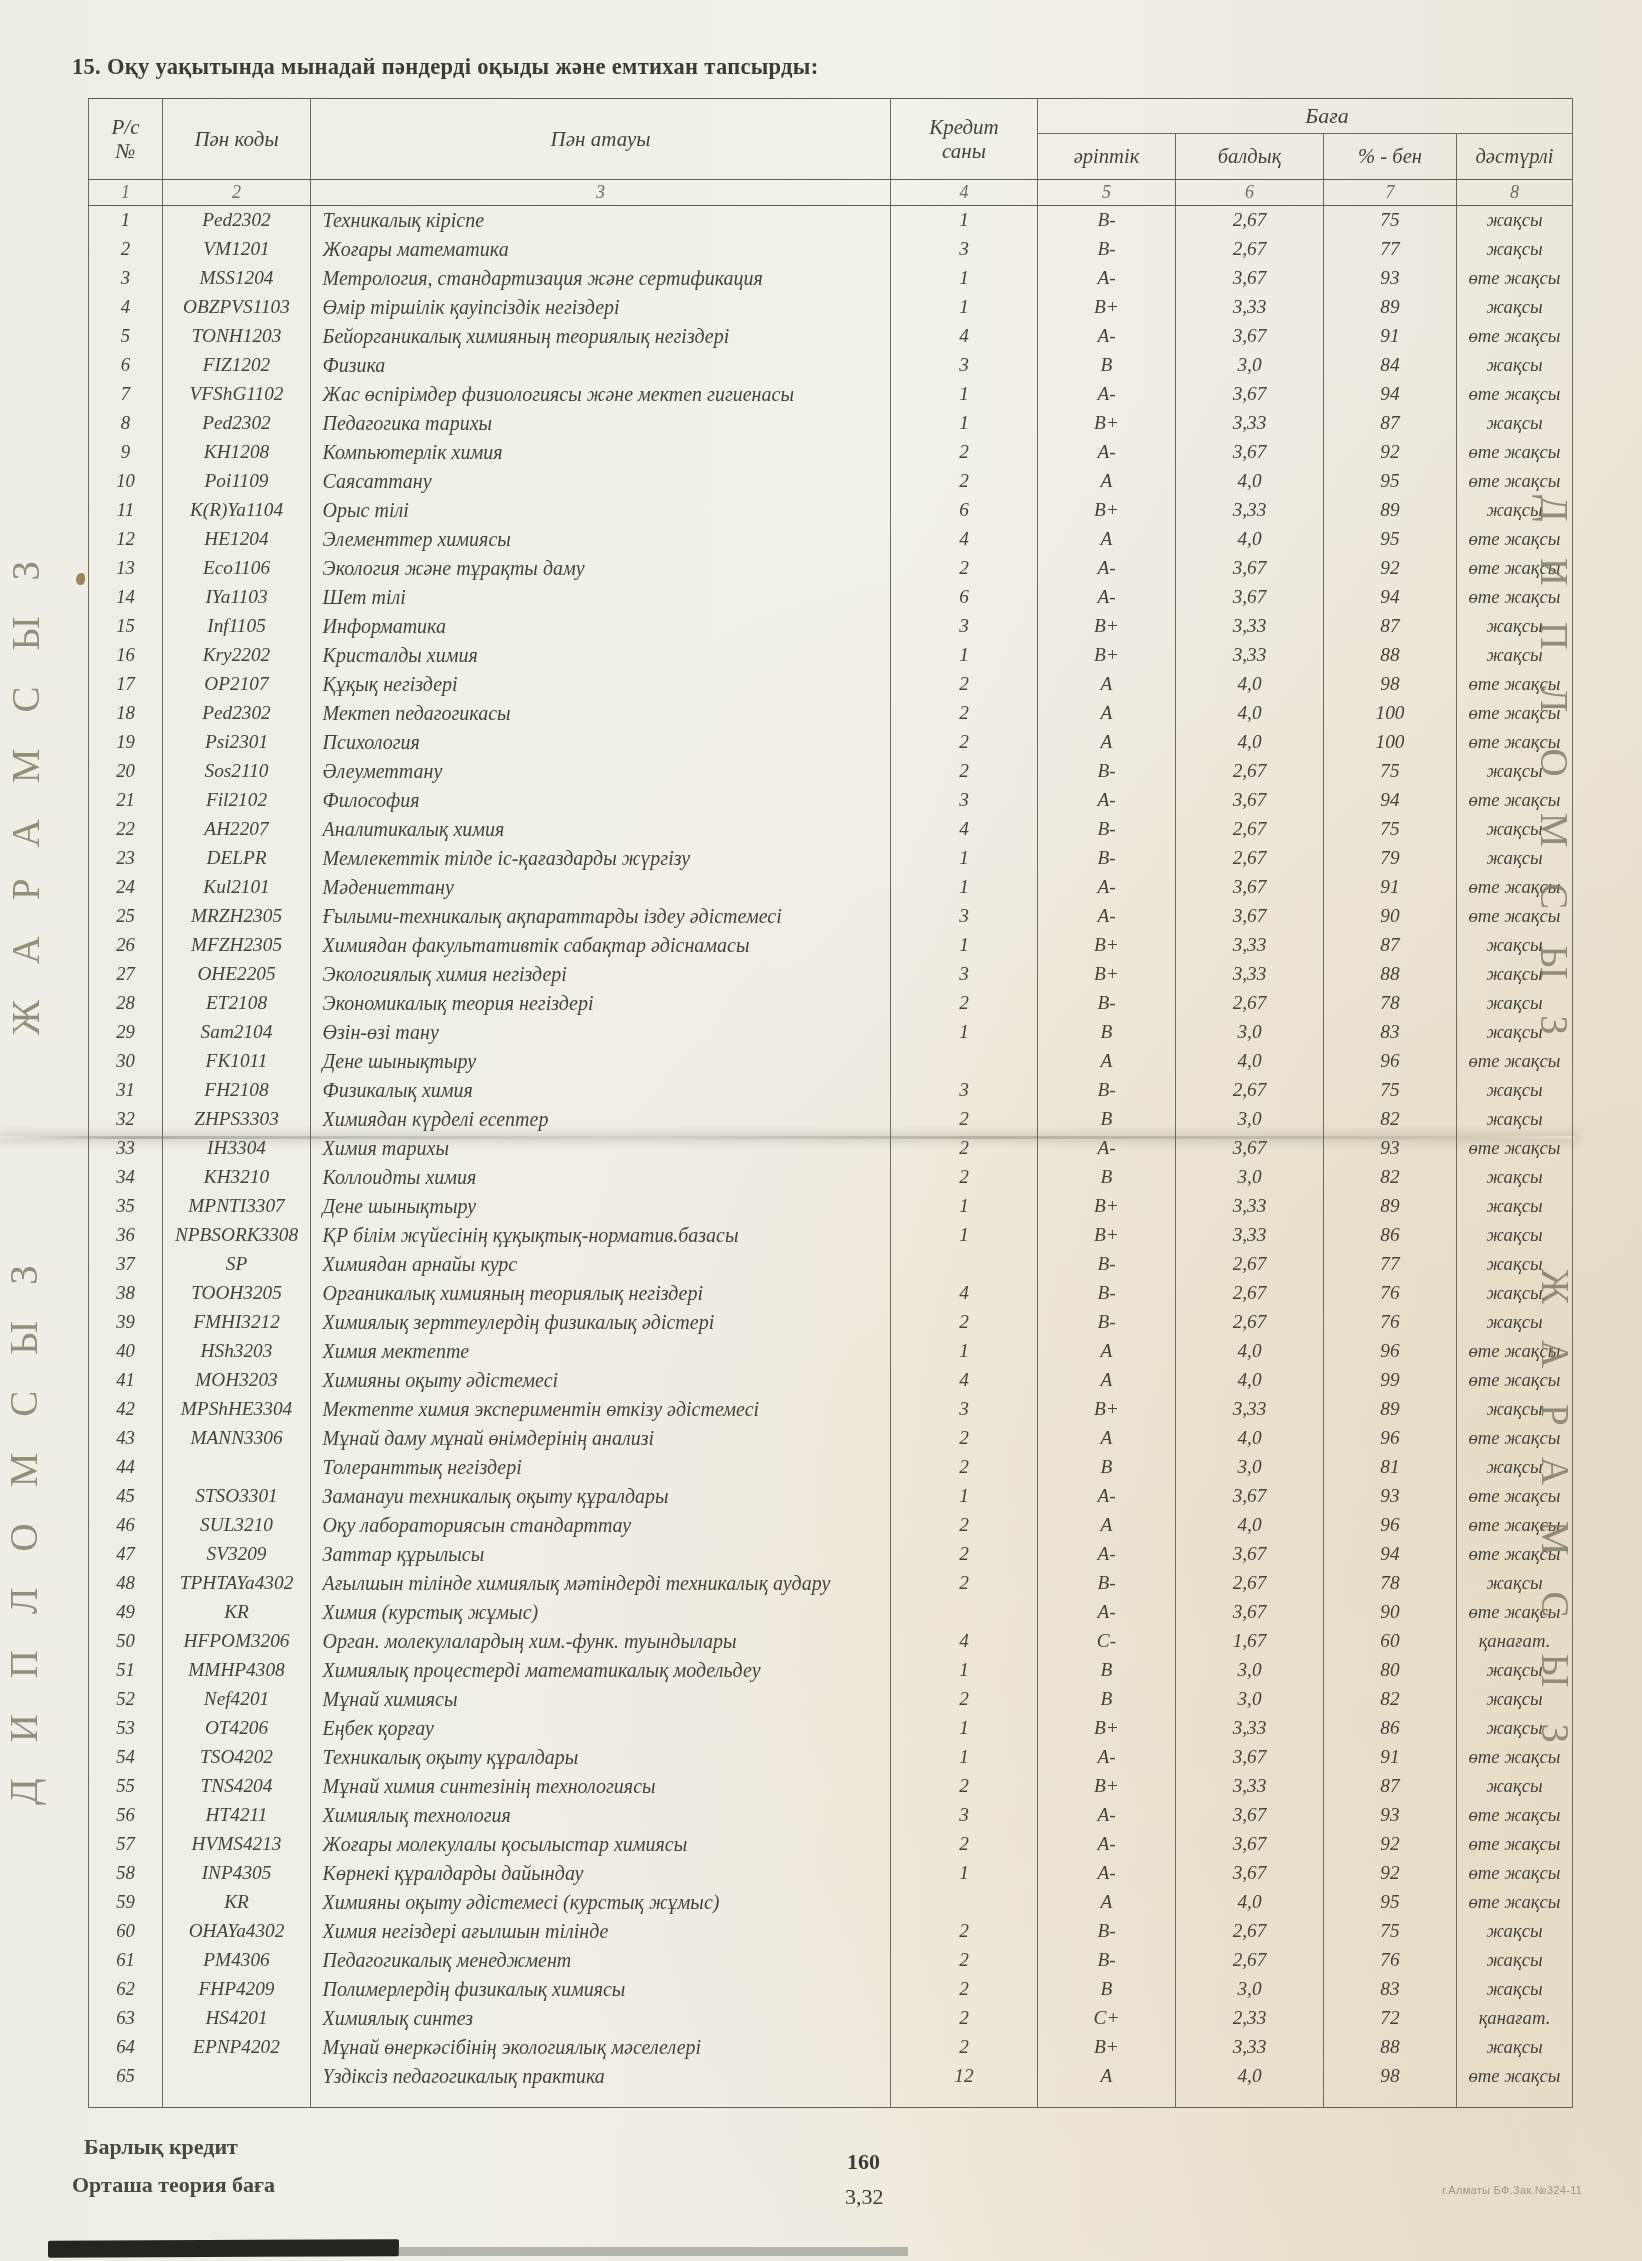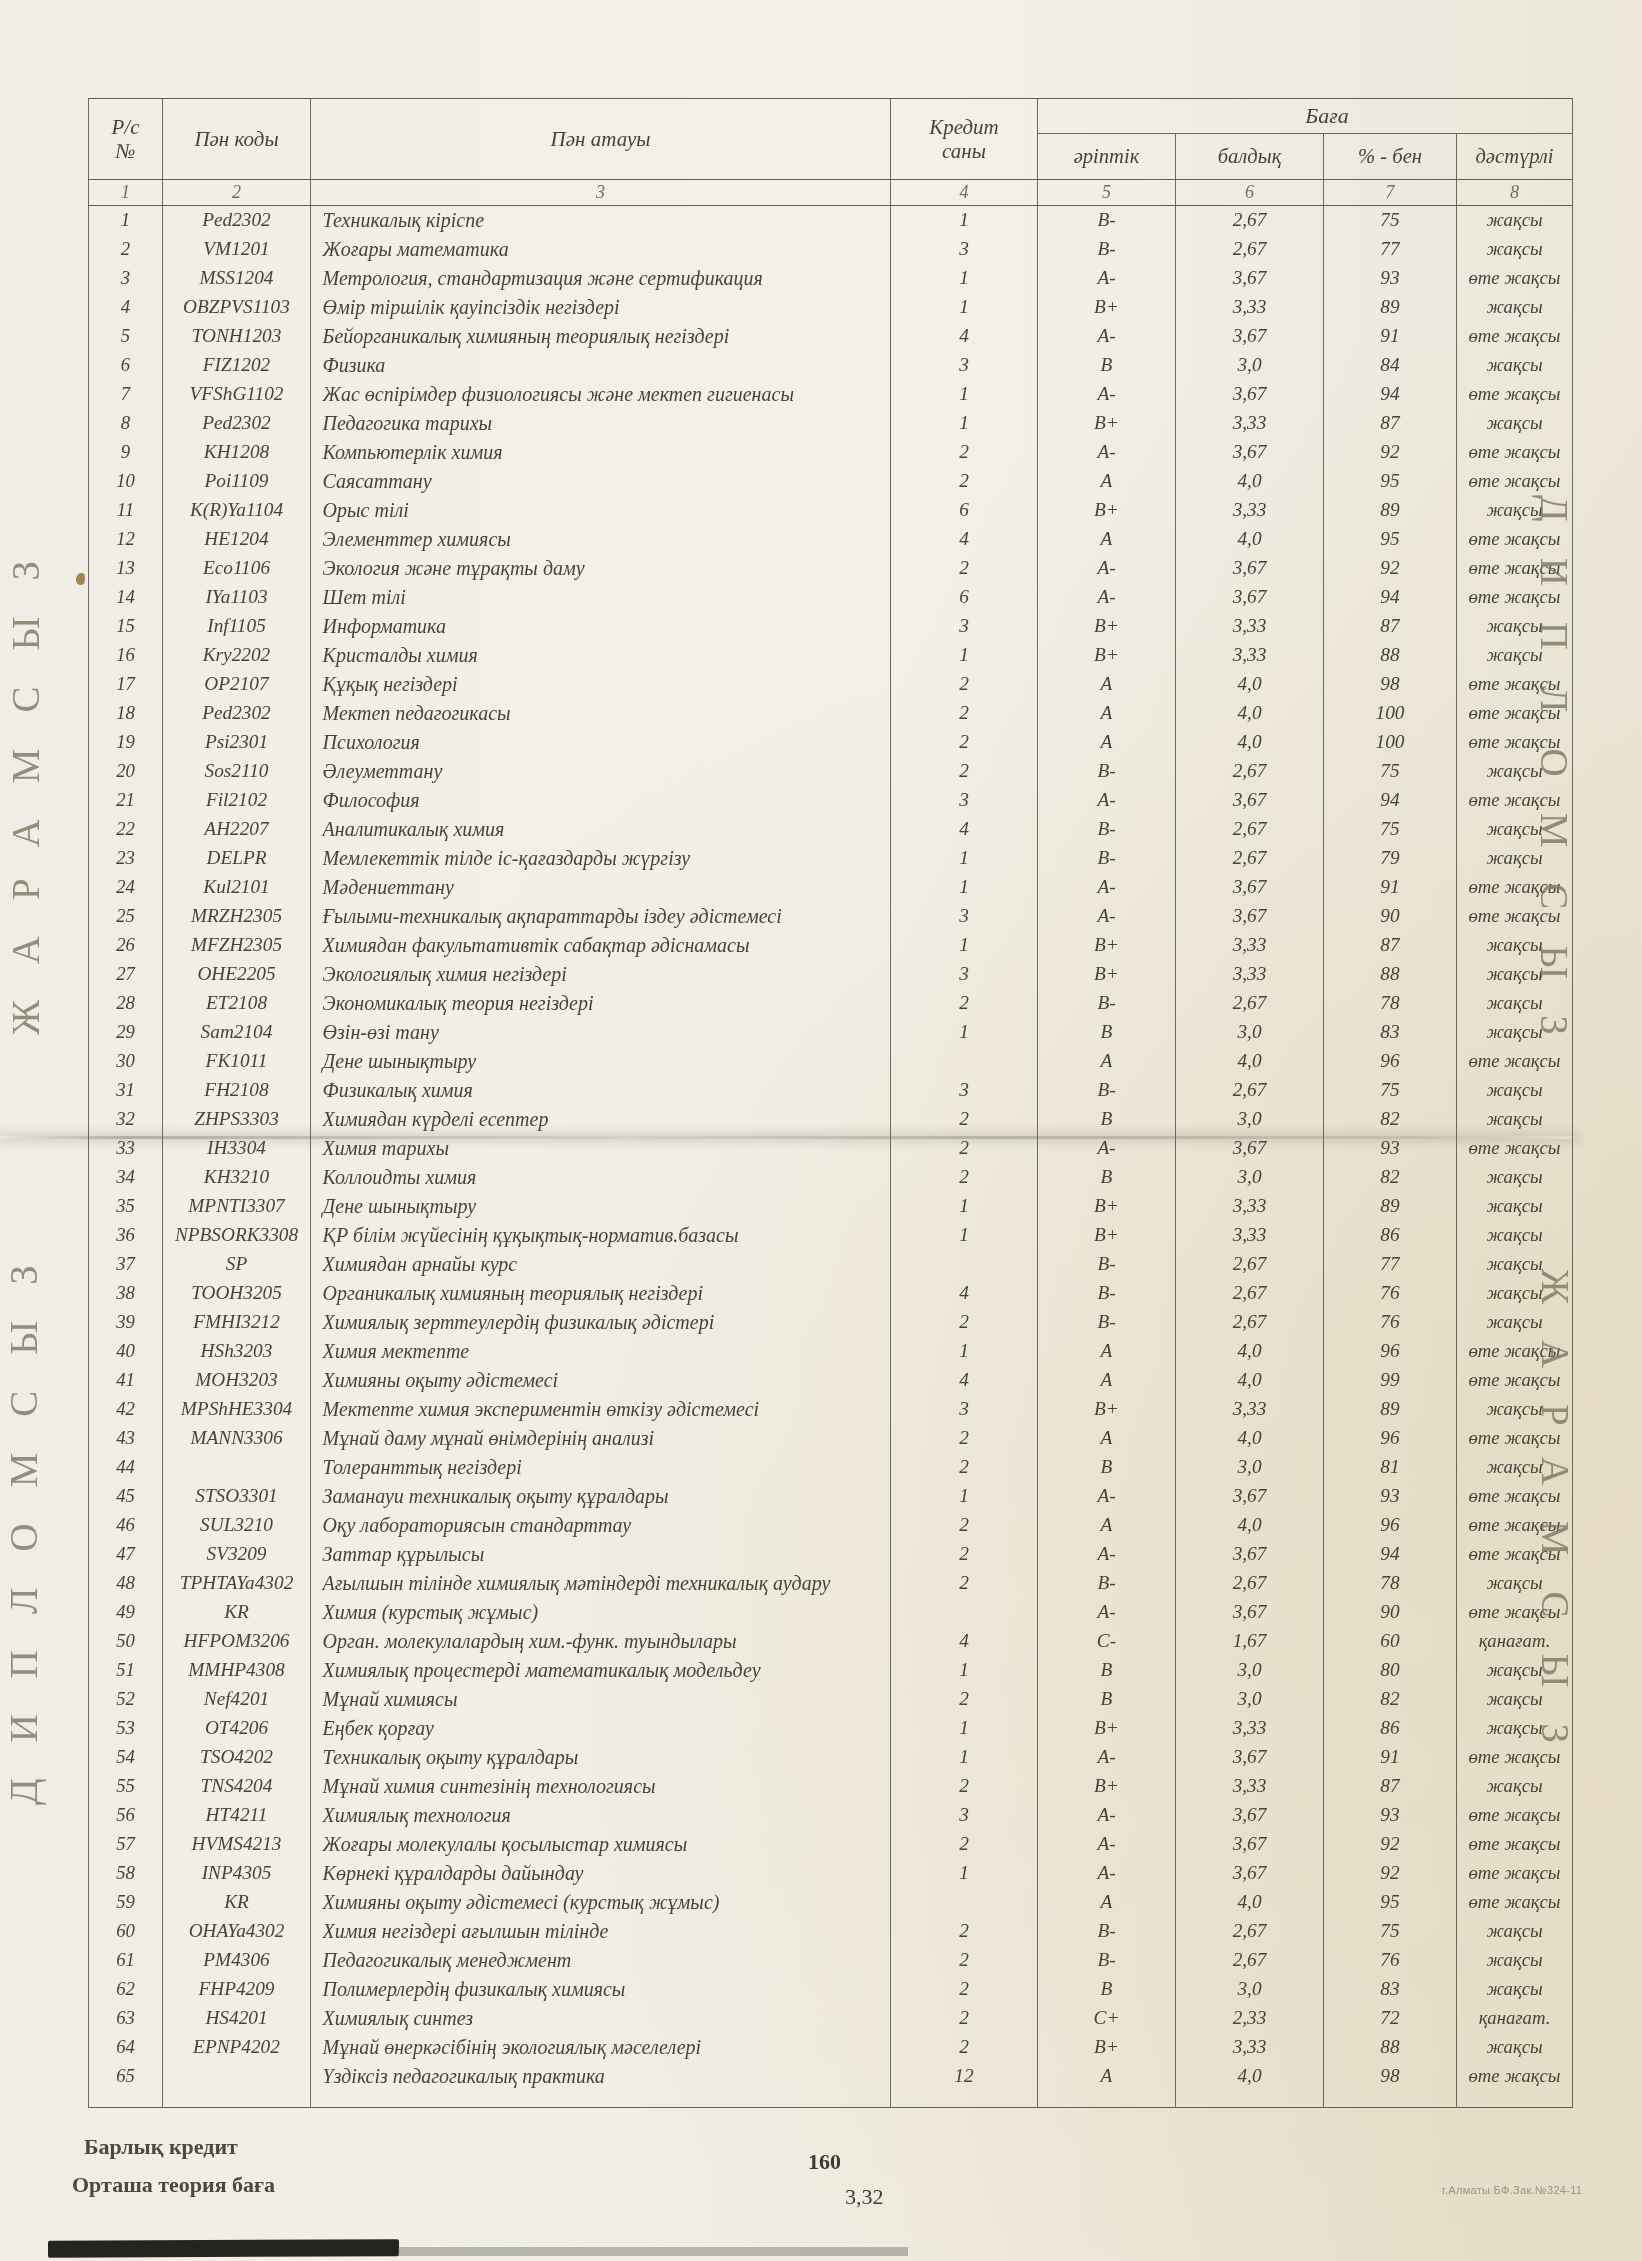--- a/index.html
+++ b/index.html
@@ -46,21 +46,21 @@
   tbody tr{height:29px;}
   tbody td{font-size:19.3px;line-height:1.05;}
   tbody td.col-no{font-size:18.7px;}
   tbody td.col-name{text-align:left;padding-left:11.6px;font-size:20px;}
   tbody td.col-traditional{font-size:18.7px;}
   tbody tr.faded{color:rgba(69,68,58,0.5);filter:blur(0.4px);}
   tbody tr.spacer{height:17.4px;}
   
   .sum-label1{position:absolute;left:72px;top:2134px;font-size:22px;font-weight:bold;color:#4a493d;margin-left:12px;}
   .sum-label2{position:absolute;left:72px;top:2172px;font-size:22px;font-weight:bold;color:#4a493d;}
-  .sum-credits{position:absolute;left:808px;top:2149px;font-size:22px;font-weight:bold;color:#3c3b35;}
+  .sum-credits{position:absolute;left:847px;top:2149px;font-size:22px;font-weight:bold;color:#3c3b35;}
   .sum-gpa{position:absolute;left:845px;top:2184px;font-size:22px;font-weight:normal;color:#3c3b35;text-align:center;}
   .print-note{
     position:absolute;left:1442px;top:2184px;
     font-family:"Liberation Sans","DejaVu Sans",sans-serif;
     font-size:11px;color:#9a9486;letter-spacing:0.3px;
   }
   
   .stamp{
     position:absolute;white-space:nowrap;
     font-size:39px;letter-spacing:36px;font-weight:400;
@@ -90,20 +90,21 @@
   .speck{
     position:absolute;left:76px;top:573px;width:9px;height:11.6px;
     background:#8a6d32;border-radius:60% 40% 50% 50%;opacity:0.8;
   }
 </style>
 </head>
 <body>
 
 <div class="page">
 
+  <div class="title">15. Оқу уақытында мынадай пәндерді оқыды және емтихан тапсырды:</div>
 
   <table class="grid">
     <colgroup>
       <col style="width:74px">
         <col style="width:148px">
         <col style="width:580px">
         <col style="width:147px">
       <col style="width:138px">
         <col style="width:148px">
         <col style="width:133px">

